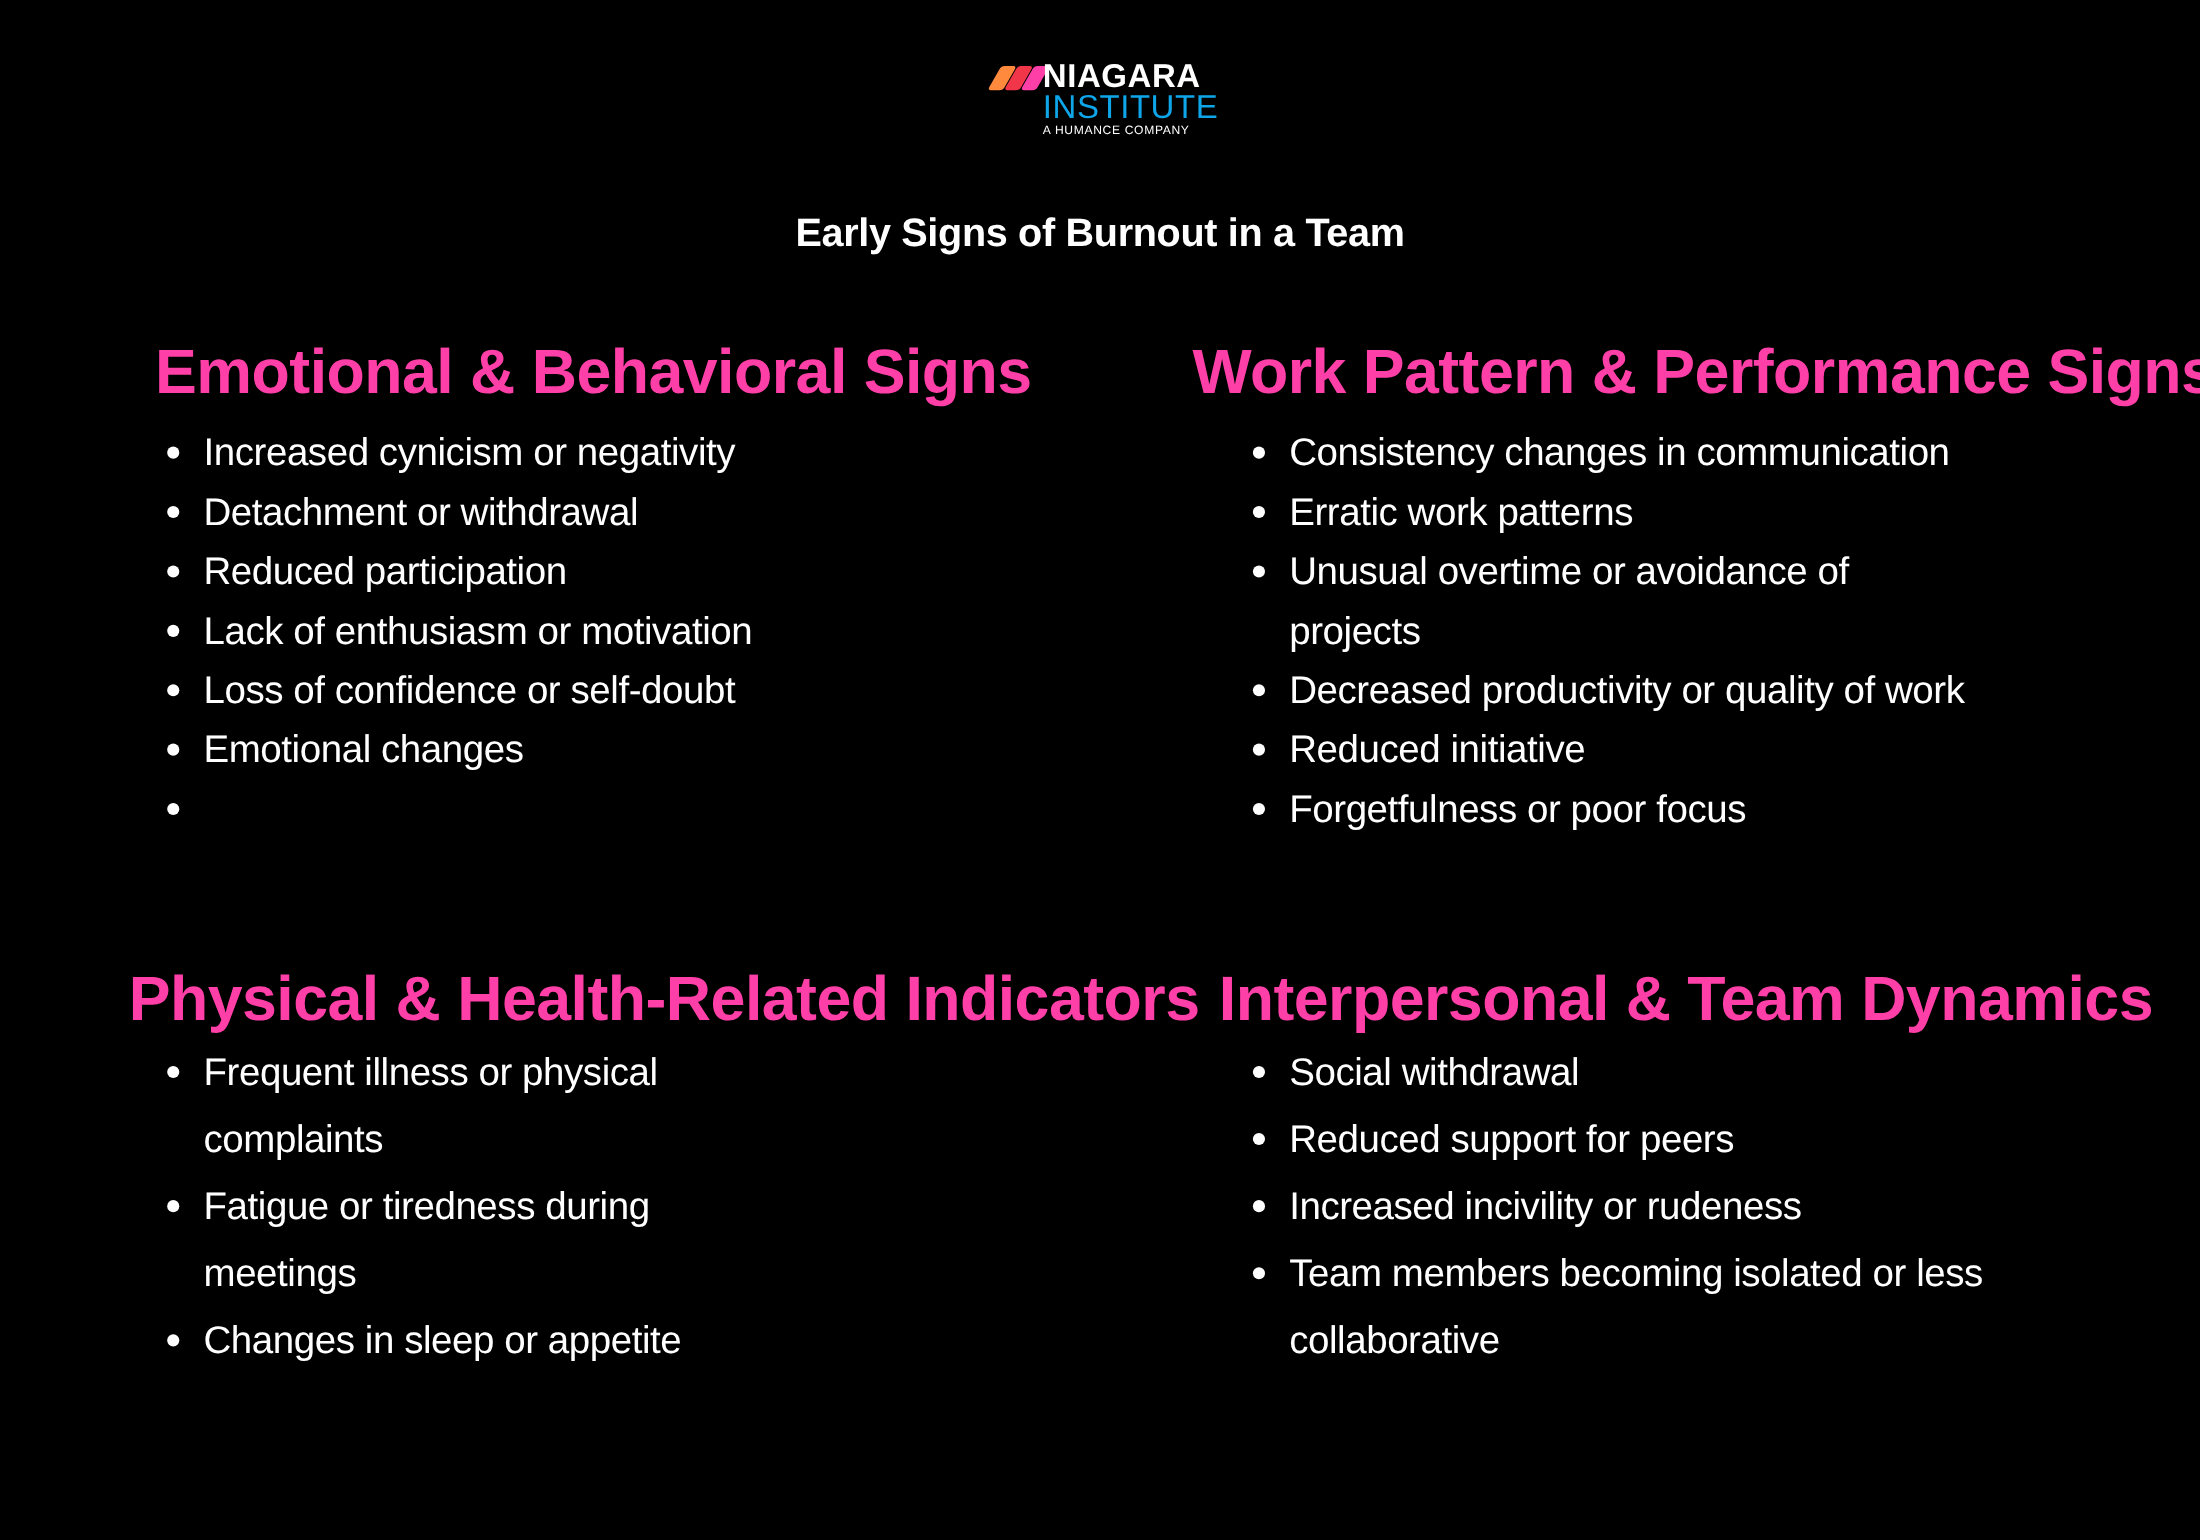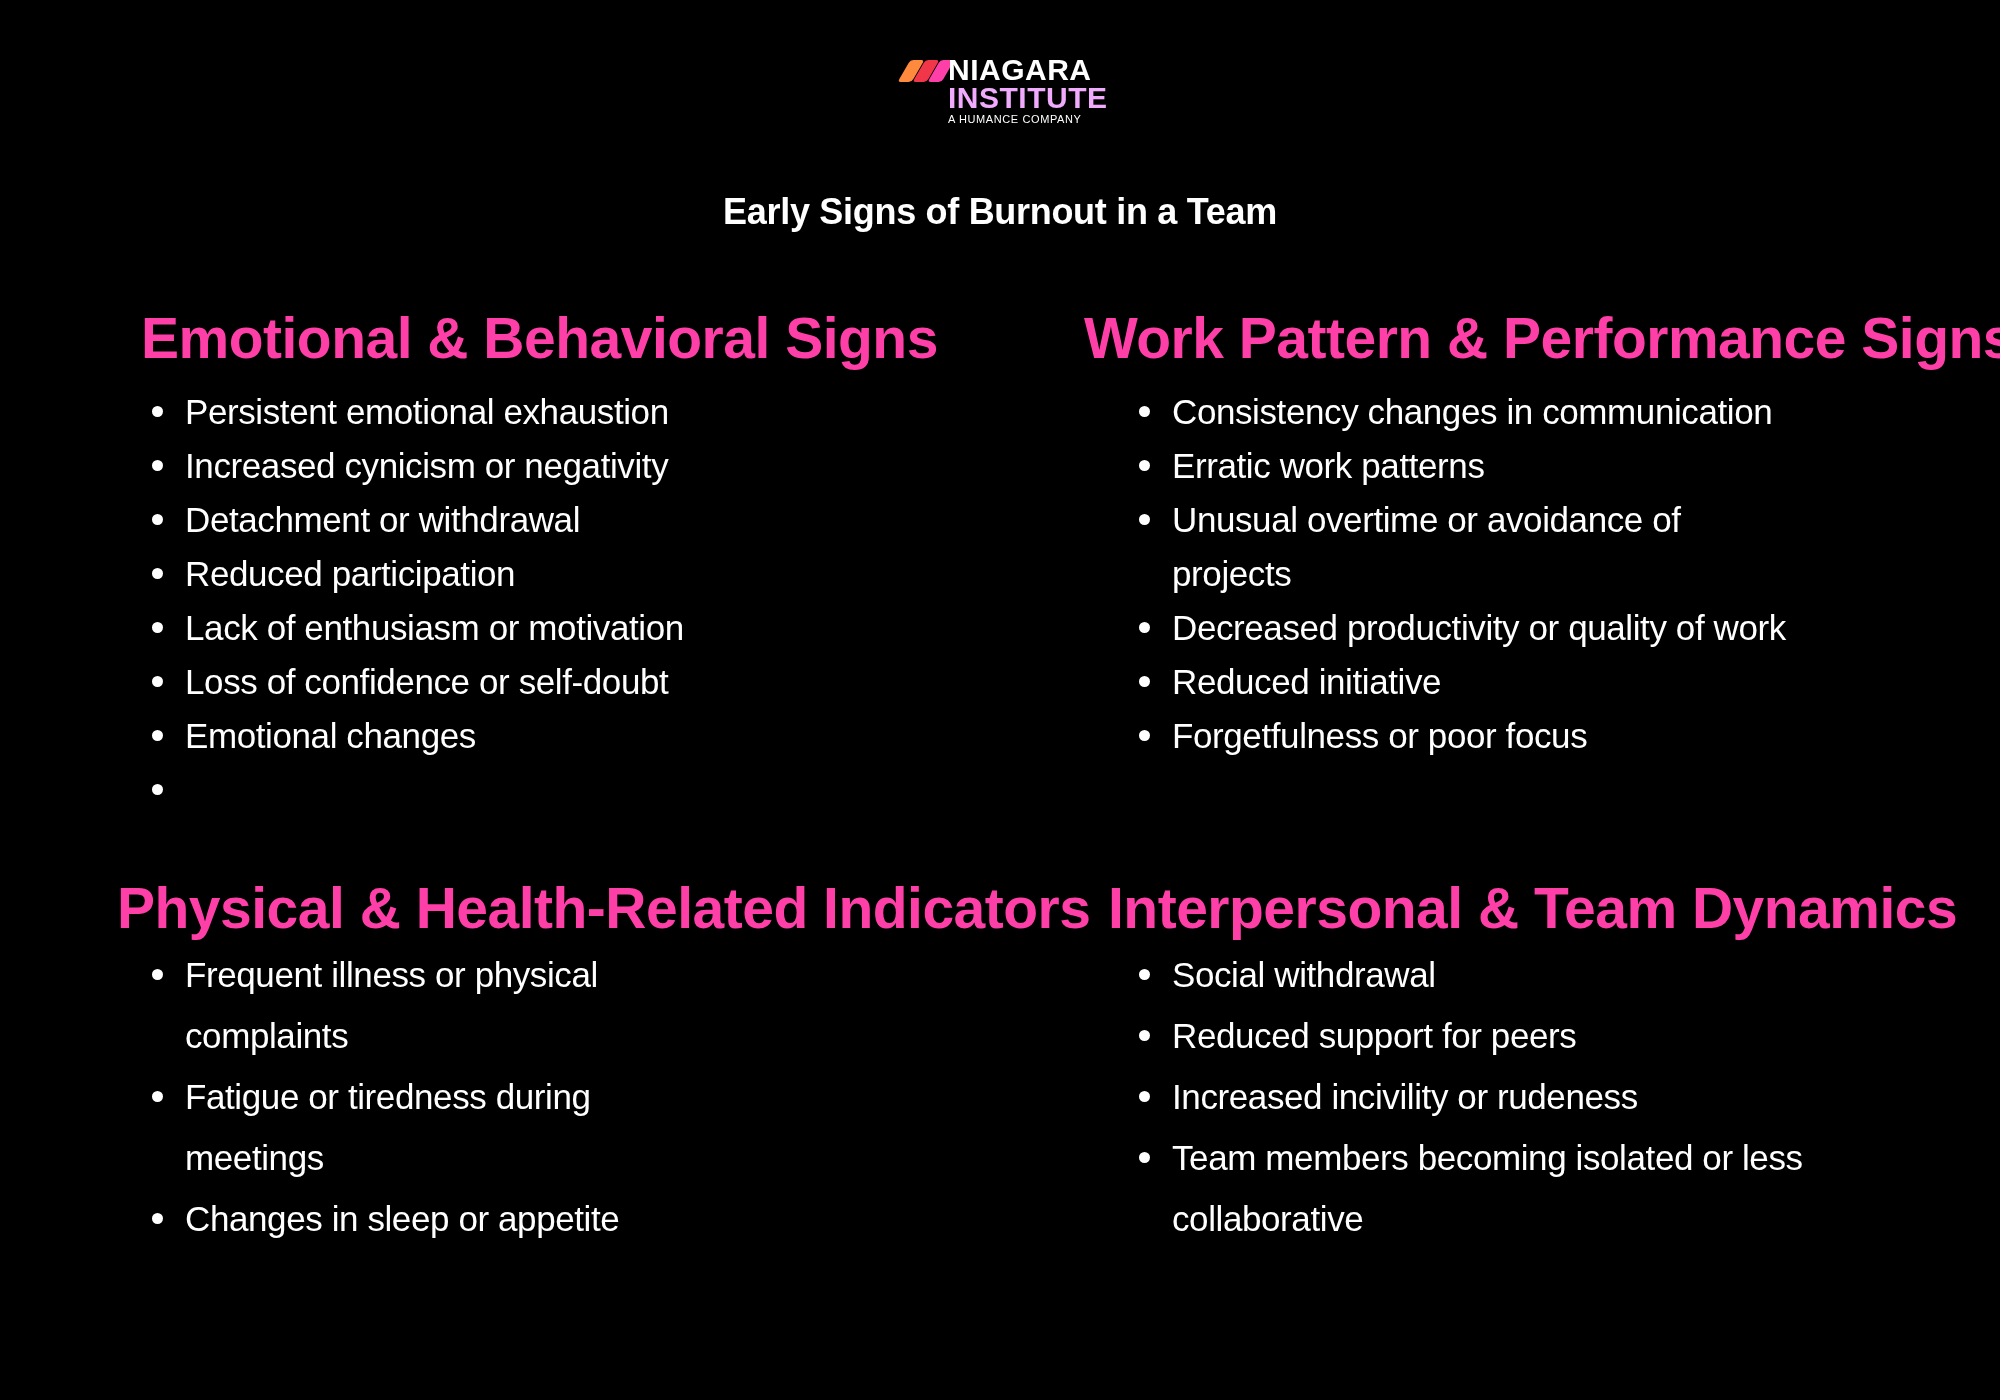--- a/index.html
+++ b/index.html
@@ -11,22 +11,22 @@
   .logo-stripes { position: absolute; left: 0; top: 4px; width: 48px; height: 22px; }
   .logo-stripes span {
     position: absolute; top: 0; width: 14px; height: 22px;
     transform: skewX(-30deg); border-radius: 3px;
   }
   .logo-name {
     position: absolute; left: 50px; top: 0; font-weight: 700; font-size: 30px;
     line-height: 28px; letter-spacing: 0.5px; color: #fff; white-space: nowrap;
   }
   .logo-name2 {
-    position: absolute; left: 50px; top: 28px; font-weight: 700; font-size: 30px;
-    line-height: 28px; letter-spacing: 0.5px; color: #f0abfc; white-space: nowrap;
+    position: absolute; left: 50px; top: 28px; font-weight: 400; font-size: 30px;
+    line-height: 28px; letter-spacing: 0.5px; color: #0ea5e9; white-space: nowrap;
   }
   .logo-sub {
     position: absolute; left: 50px; top: 57px; font-size: 11px; line-height: 12px;
     letter-spacing: 0.6px; color: #fff; white-space: nowrap;
   }
   .title {
     position: absolute; left: 0; width: 2000px; top: 152px; text-align: center;
     font-weight: 700; font-size: 36px; line-height: 72px; color: #fff;
     letter-spacing: -0.3px;
   }
@@ -70,21 +70,20 @@
   <div class="logo-name">NIAGARA</div>
   <div class="logo-name2">INSTITUTE</div>
   <div class="logo-sub">A HUMANCE COMPANY</div>
 </div>
 
 <h1 class="title">Early Signs of Burnout in a Team</h1>
 
 <section class="section tight" id="sec-tl">
   <h2>Emotional &amp; Behavioral Signs</h2>
   <ul>
-    <li><span class="dot"></span><span>Persistent emotional exhaustion</span></li>
     <li><span class="dot"></span><span>Increased cynicism or negativity</span></li>
     <li><span class="dot"></span><span>Detachment or withdrawal</span></li>
     <li><span class="dot"></span><span>Reduced participation</span></li>
     <li><span class="dot"></span><span>Lack of enthusiasm or motivation</span></li>
     <li><span class="dot"></span><span>Loss of confidence or self-doubt</span></li>
     <li><span class="dot"></span><span>Emotional changes</span></li>
     <li><span class="dot"></span></li>
   </ul>
 </section>
 

